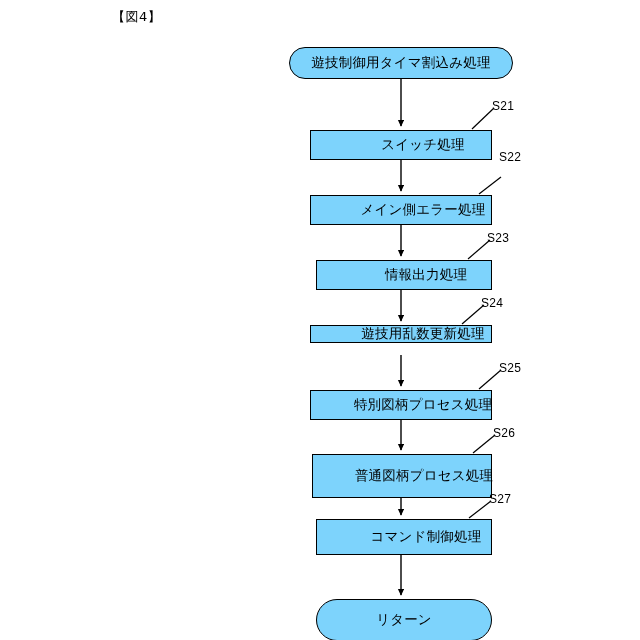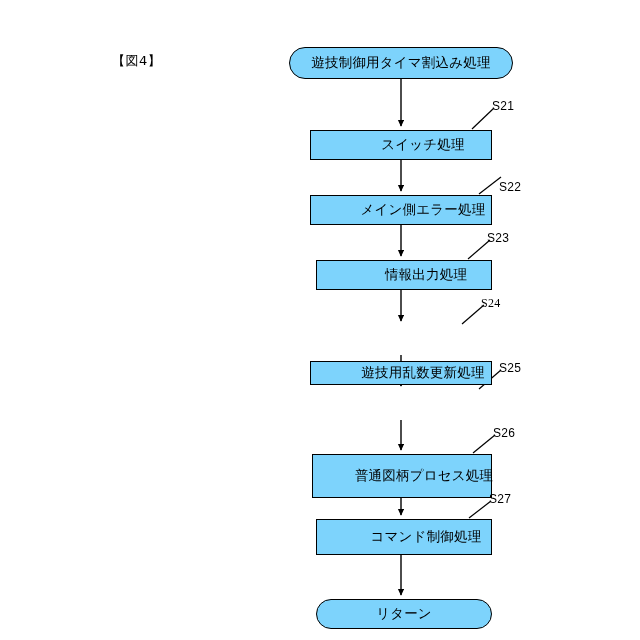--- a/index.html
+++ b/index.html
@@ -15,21 +15,20 @@
     color: #000000;
     overflow: hidden;
   }
   #figure-label {
     position: absolute;
     left: 112px;
     top: 8px;
     font-size: 13px;
     letter-spacing: 0.5px;
     white-space: nowrap;
-    margin-top: 44px;
   }
   .flow {
     position: absolute;
     left: 0;
     top: 0;
     width: 640px;
     height: 640px;
   }
   .node {
     position: absolute;
@@ -102,30 +101,31 @@
   </svg>
 
   <div class="node terminal" style="left:289px; top:47px; width:224px; height:32px;">遊技制御用タイマ割込み処理</div>
 
   <div class="node process" style="left:310px; top:130px; width:182px; height:30px;">スイッチ処理</div>
 
   <div class="node process" style="left:310px; top:195px; width:182px; height:30px;">メイン側エラー処理</div>
 
   <div class="node process" style="left:316px; top:260px; width:176px; height:30px;">情報出力処理</div>
 
-  <div class="node process" style="left:310px; top:325px; width:182px; height:24px;margin-top:36px;">遊技用乱数更新処理</div>
+  <div class="node process" style="left:310px; top:325px; width:182px; height:18px;">遊技用乱数更新処理</div>
 
+  <div class="node process" style="left:310px; top:390px; width:182px; height:30px;">特別図柄プロセス処理</div>
 
   <div class="node process" style="left:312px; top:454px; width:180px; height:44px;">普通図柄プロセス処理</div>
 
   <div class="node process" style="left:316px; top:519px; width:176px; height:36px;">コマンド制御処理</div>
 
-  <div class="node terminal" style="left:316px; top:599px; width:176px; height:30px;">リターン</div>
+  <div class="node terminal" style="left:316px; top:599px; width:176px; height:42px;">リターン</div>
 
   <div class="step-label" style="left:492px; top:99px;">S21</div>
-  <div class="step-label" style="left:499px; top:180px;">S22</div>
+  <div class="step-label" style="left:499px; top:150px;">S22</div>
   <div class="step-label" style="left:487px; top:231px;">S23</div>
-  <div class="step-label" style="left:481px; top:296px;font-family:Liberation Serif, serif;">S24</div>
+  <div class="step-label" style="left:481px; top:296px;">S24</div>
   <div class="step-label" style="left:499px; top:361px;">S25</div>
   <div class="step-label" style="left:493px; top:426px;">S26</div>
   <div class="step-label" style="left:489px; top:492px;">S27</div>
 
 </div>
 
 </body></html>

